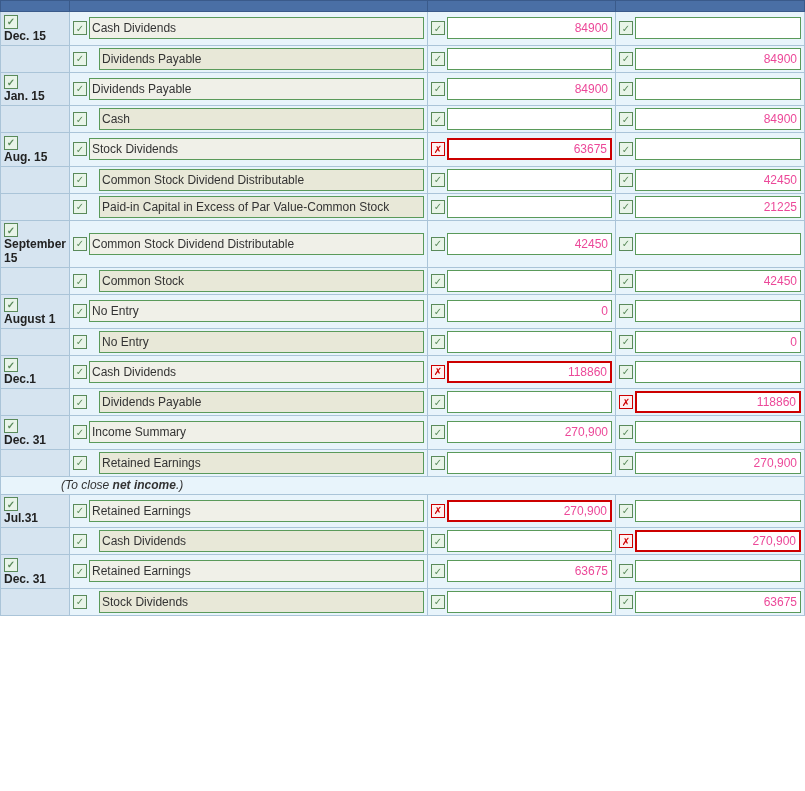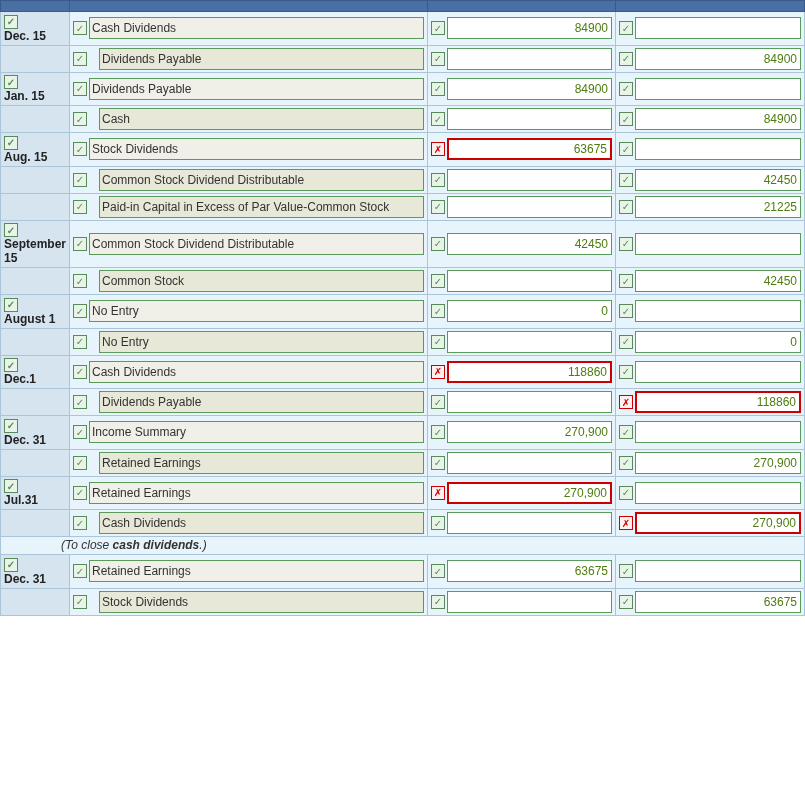--- a/index.html
+++ b/index.html
@@ -88,21 +88,21 @@
     }
 
     .input-field {
       width: 100%;
       height: 22px;
       border: 1px solid #5a9a5a;
       background: #fff;
       text-align: right;
       font-size: 12px;
       padding: 0 3px;
-      color: #4d7c0f;
+      color: #ec4899;
     }
 
     .input-field.red-border {
       border: 2px solid #cc0000;
     }
 
     .note-row td {
       background: #e8f4fb;
       padding: 1px 4px 2px 60px;
       border: 1px solid #aac4d8;
@@ -449,20 +449,23 @@
             <input type="text" class="input-field" style="">
           </div>
         </td>
         <td class="credit-cell">
           <div class="select-wrapper">
             <span class="check-box">✓</span>
             <input type="text" class="input-field" value="270,900" style="">
           </div>
         </td>
       </tr>
+      <tr class="note-row">
+        <td colspan="4">(To close <span class="bold">net income</span>.)</td>
+      </tr>
       <tr class="entry-row">
         <td class="date-cell"><span class="check-box">✓</span><br><span>Jul.31</span></td>
         <td class="account-cell">
           <div class="select-wrapper">
             <span class="check-box">✓</span>
             <select class="account-select"><option>Retained Earnings</option></select>
           </div>
         </td>
         <td class="debit-cell">
           <div class="select-wrapper">
@@ -491,23 +494,20 @@
             <input type="text" class="input-field" style="">
           </div>
         </td>
         <td class="credit-cell">
           <div class="select-wrapper">
             <span class="check-box red-x">✗</span>
             <input type="text" class="input-field red-border" value="270,900" style="">
           </div>
         </td>
       </tr>
-      <tr class="note-row">
-        <td colspan="4">(To close <span class="bold">cash dividends</span>.)</td>
-      </tr>
       <tr class="entry-row">
         <td class="date-cell"><span class="check-box">✓</span><br><span>Dec. 31</span></td>
         <td class="account-cell">
           <div class="select-wrapper">
             <span class="check-box">✓</span>
             <select class="account-select"><option>Retained Earnings</option></select>
           </div>
         </td>
         <td class="debit-cell">
           <div class="select-wrapper">

